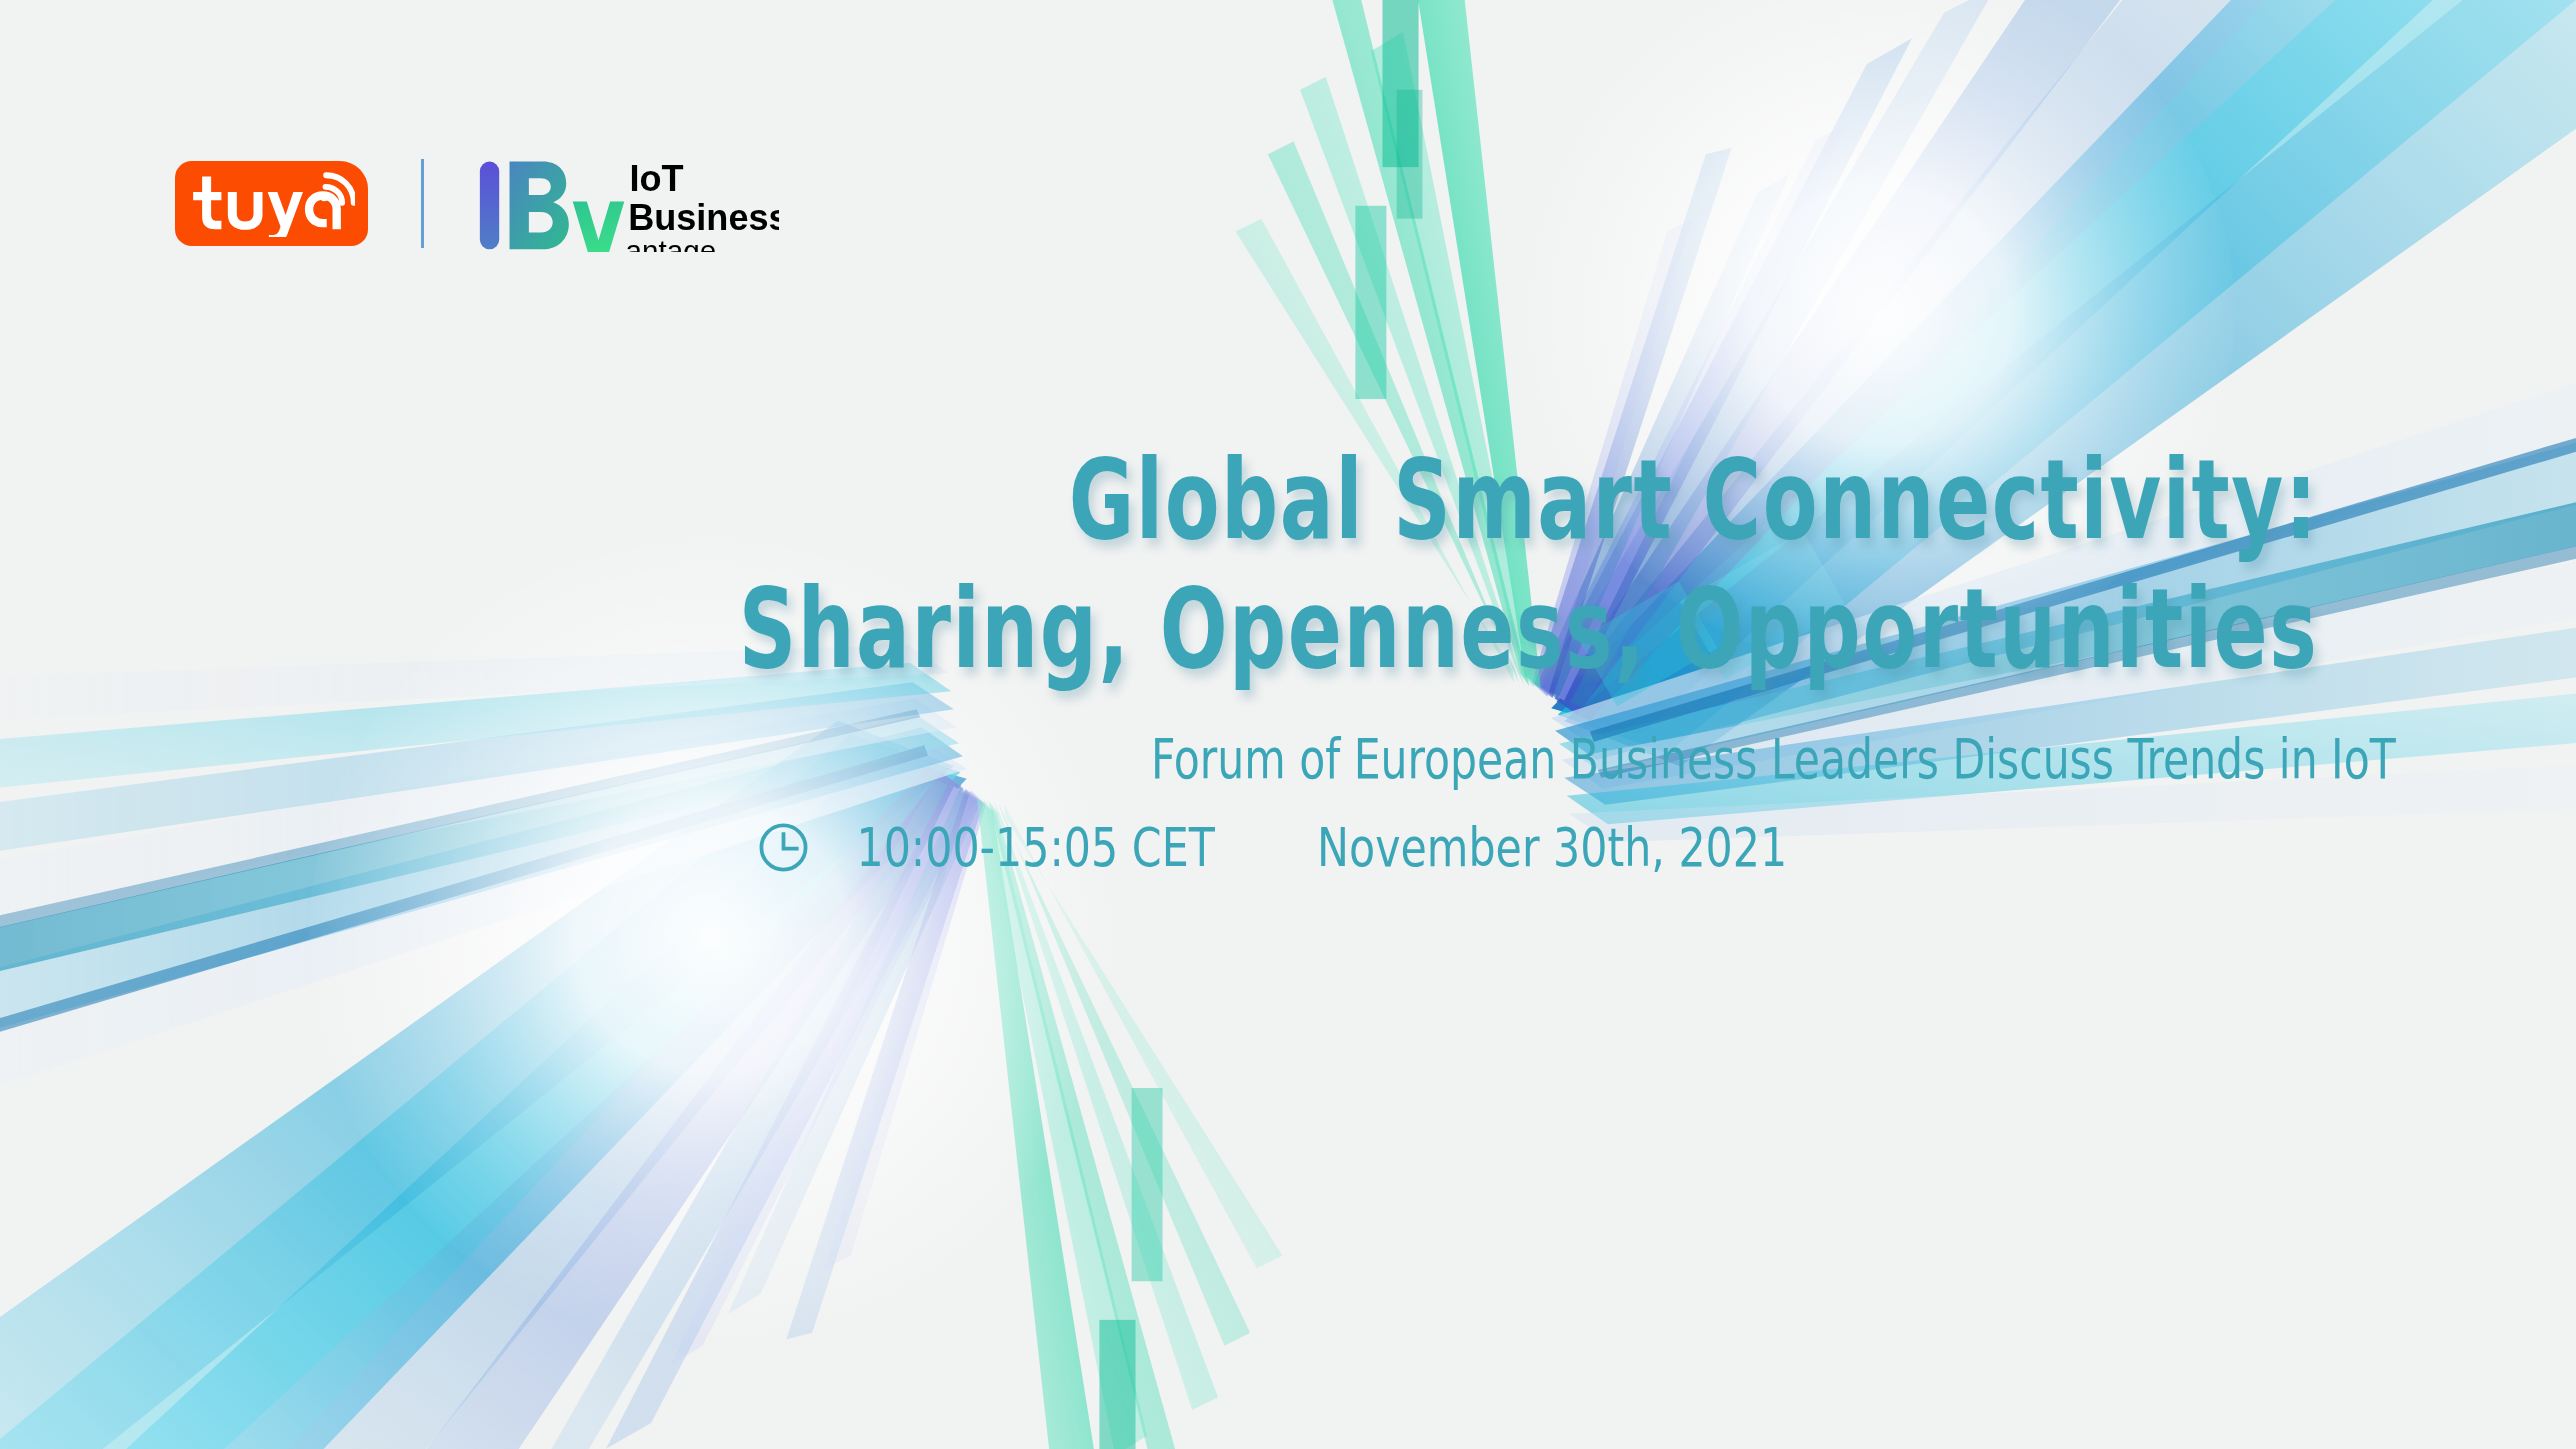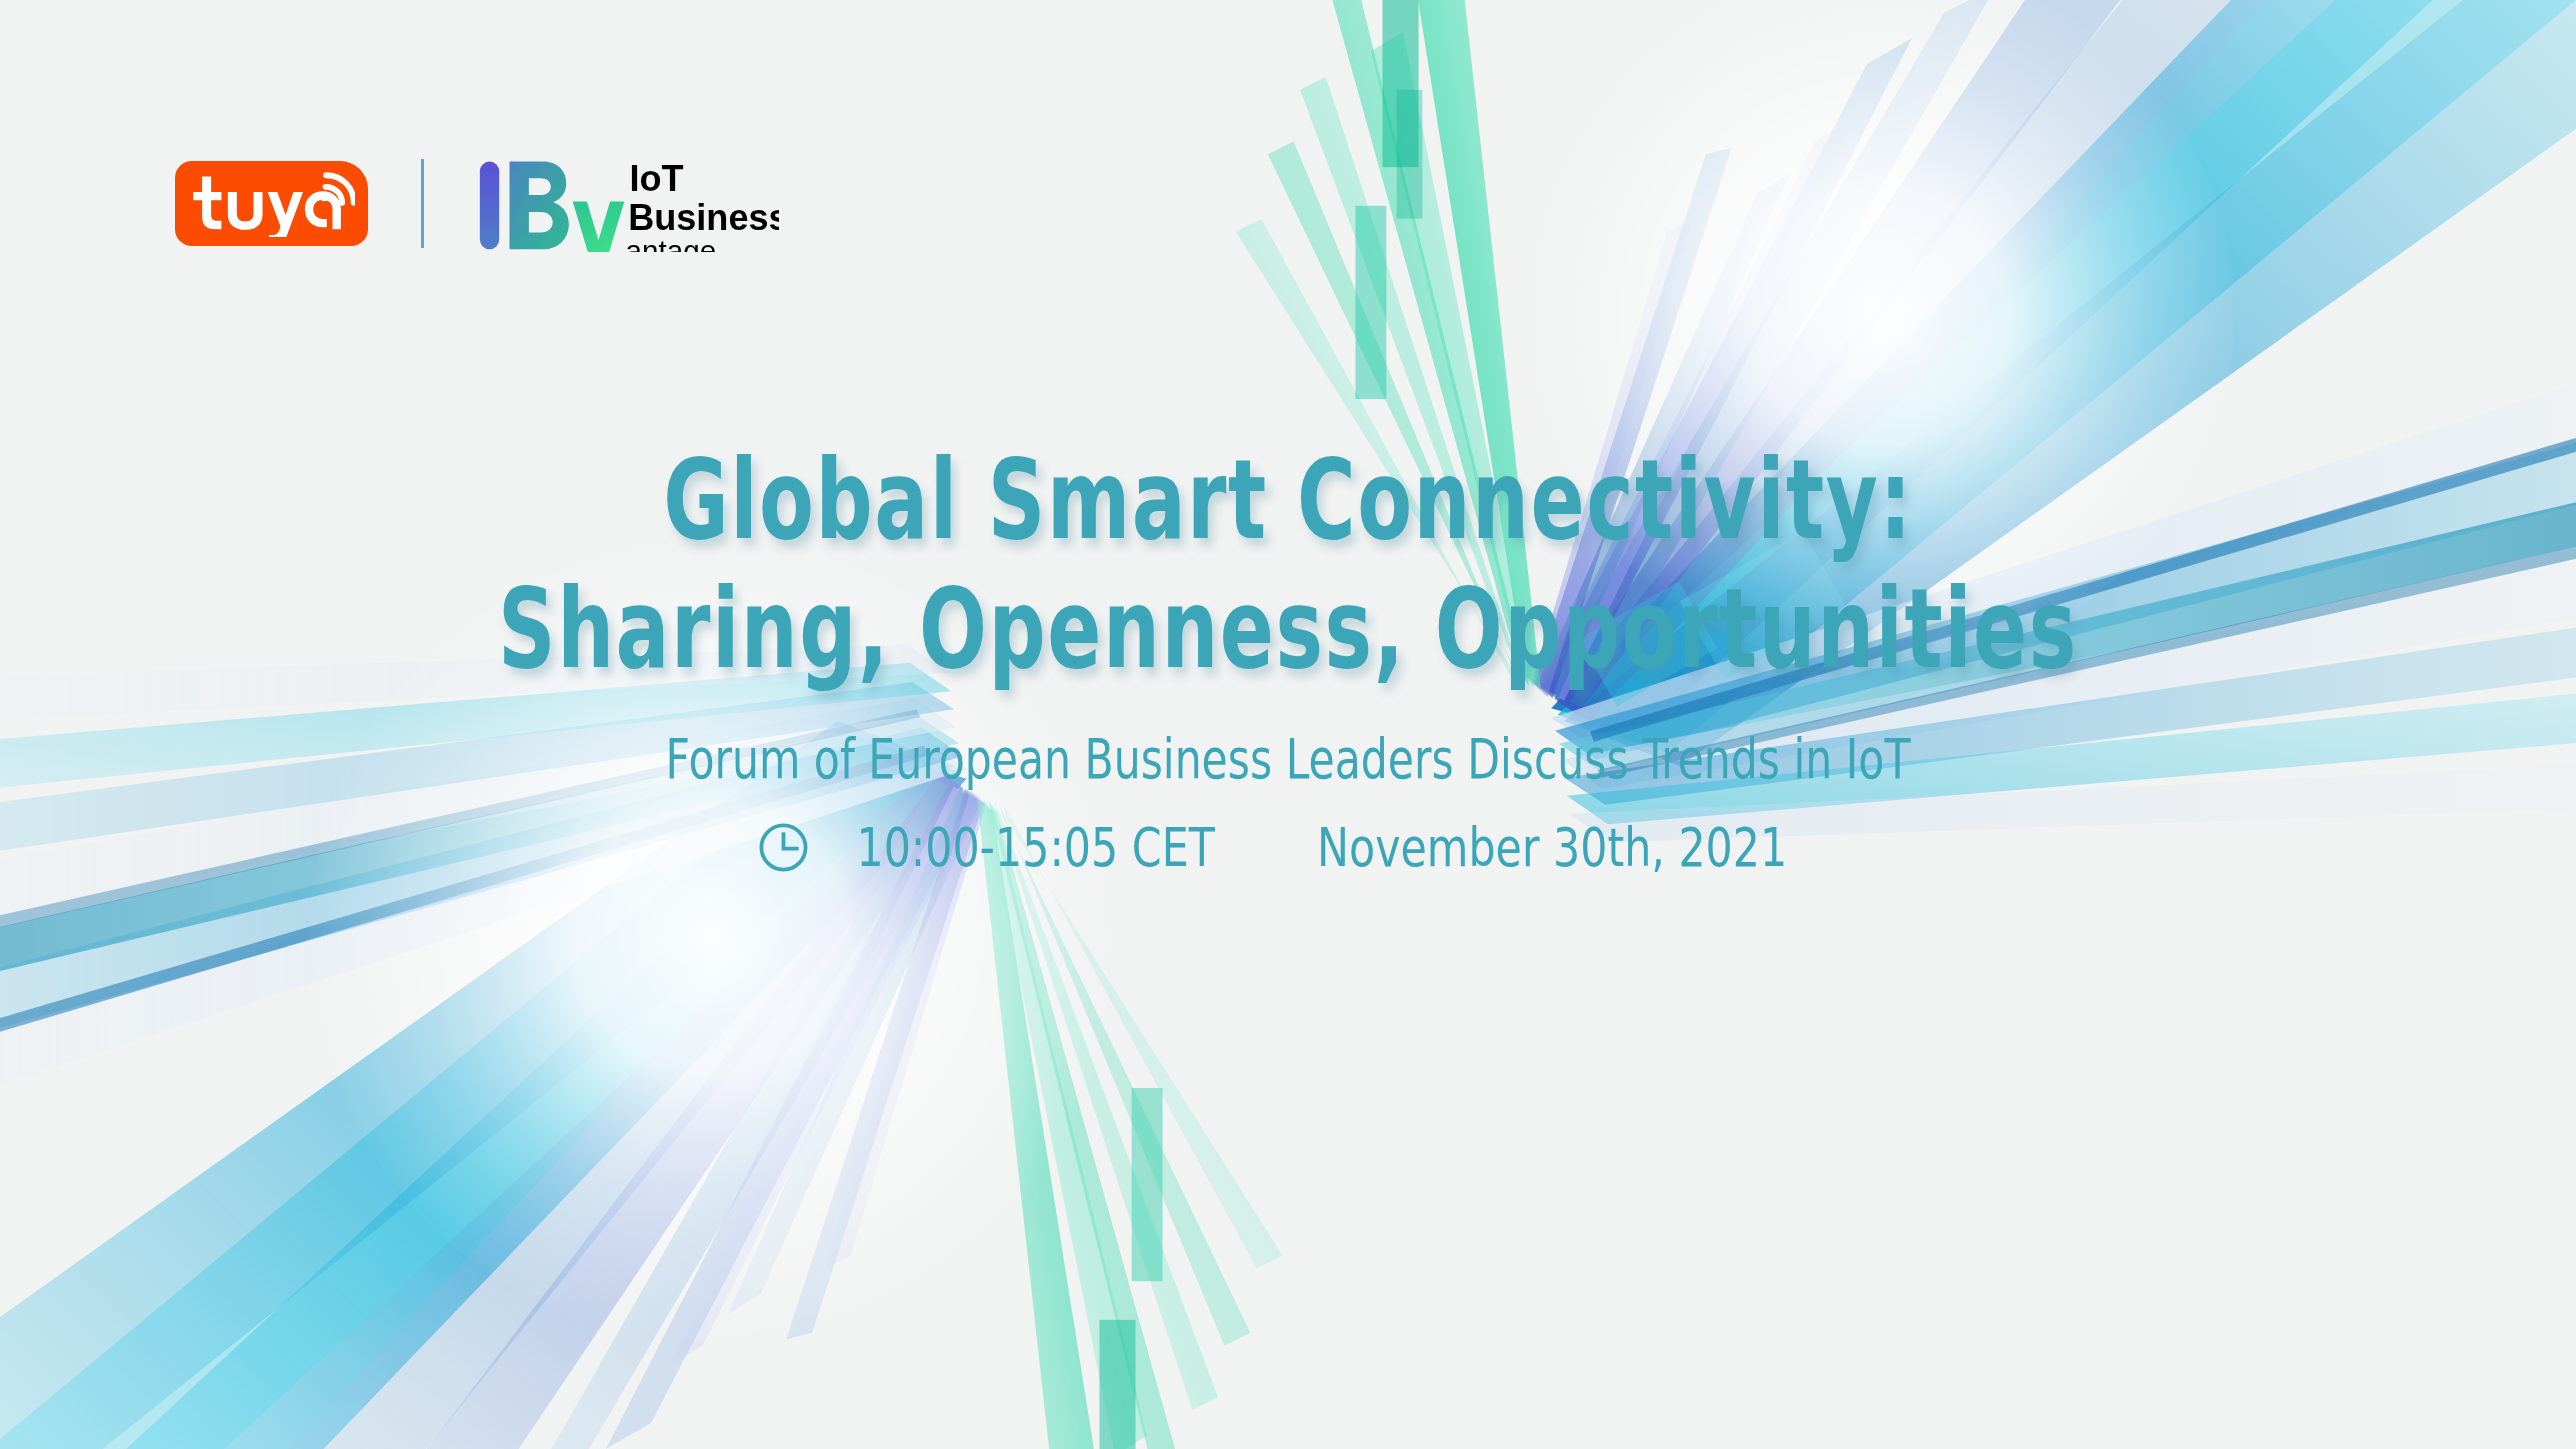--- a/index.html
+++ b/index.html
@@ -56,21 +56,21 @@
     background:#63a0d8;
     margin-left:44px; margin-right:43px;
   }
 
   #ibv-logo { position:relative; width:303px; height:97px; }
   #ibv-logo svg { width:303px; height:97px; }
 
   
   #text-block {
     position:absolute; left:0; right:0; top:444px;
-    text-align:center;
+    text-align:right;
   }
   .title-line {
     color:#3ca5b7;
     font-family:"DejaVu Sans Condensed","Liberation Sans Narrow","Liberation Sans", sans-serif;
     font-weight:700;
     font-size:108px;
     line-height:1.0;
     letter-spacing:1.9px;
     transform:scaleX(0.80);
     transform-origin:center;

